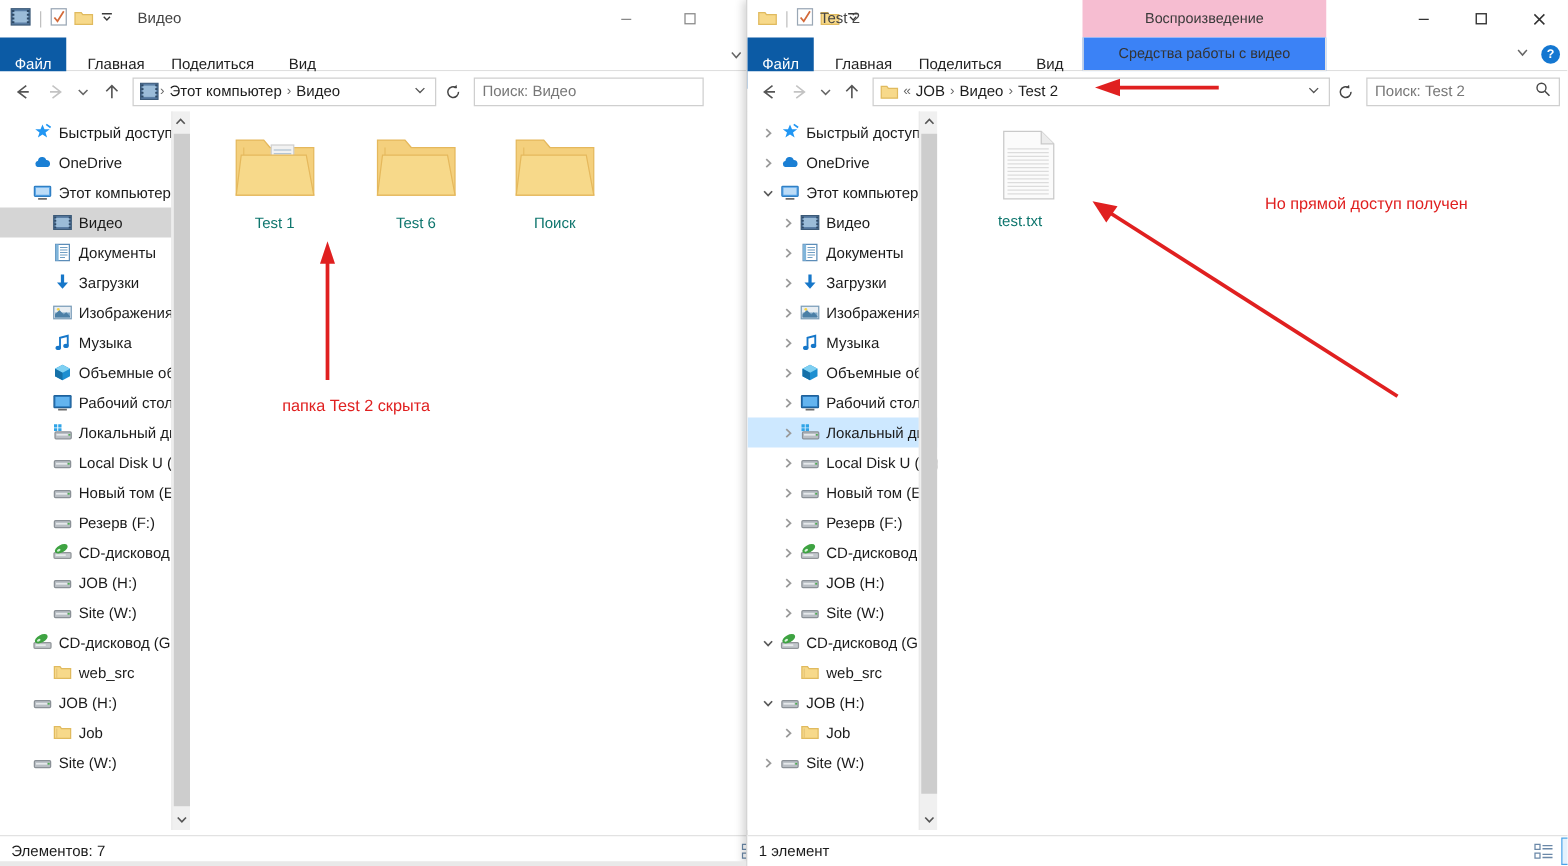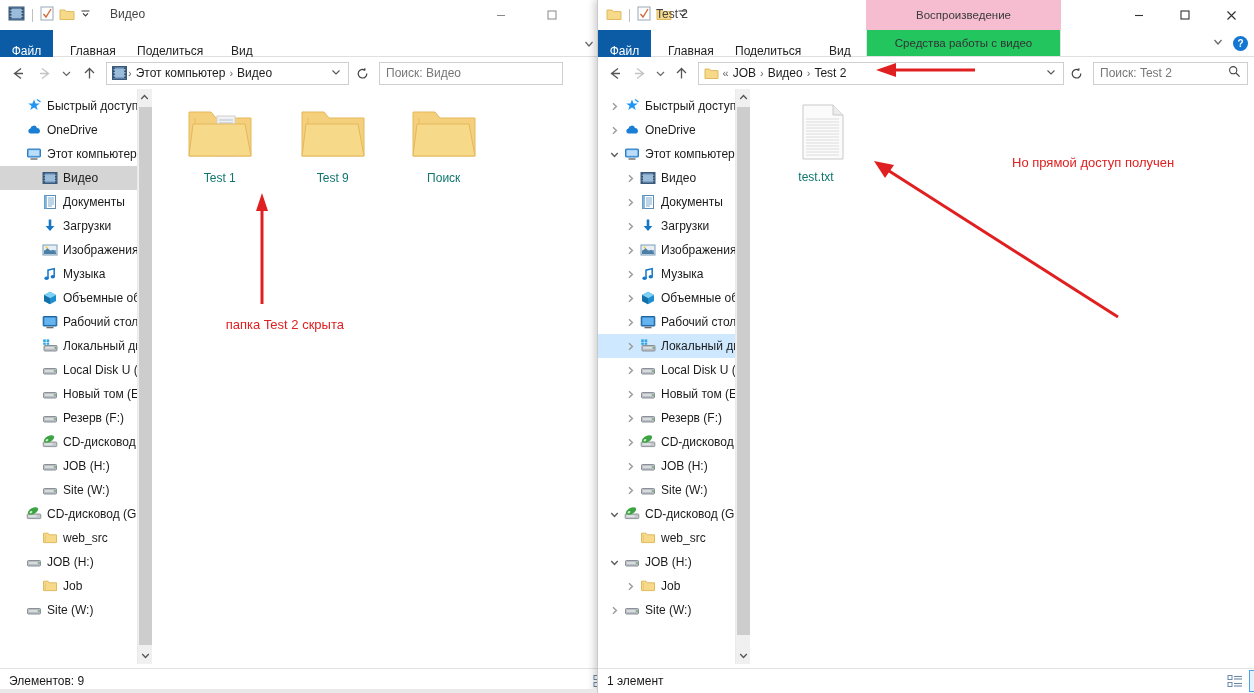--- a/index.html
+++ b/index.html
@@ -39,21 +39,21 @@
   
   .ctx-tab { position: absolute; top: 0; height: 30px; background: #f6bdd1;
              display: flex; align-items: center; justify-content: center;
              color: #3a3a3a; font-size: 11.5px; }
   .ctx-tools { position: absolute; height: 27px; display: flex;
                align-items: center; justify-content: center;
                font-size: 11.5px; color: #333;
                border-left: 1px solid #e3e3e3;
                border-right: 1px solid #e3e3e3;
                border-bottom: 1px solid #e3e3e3;
-               background: #22c55e; }
+               background: #3b82f6; }
 
   
   .ribbon { position: relative; height: 27px; background: #fff;
             border-bottom: 1px solid #dfdfdf; }
   .tab { position: absolute; top: 0; height: 41px; display: flex;
          align-items: center; justify-content: center;
          font-size: 12px; color: #222; padding: 0 10px; }
   .tab-file { background: #0c5ba5; color: #fff; }
   .ribbon-right { position: absolute; right: 6px; top: 0; height: 27px;
                   display: flex; align-items: center; gap: 9px; }
@@ -563,21 +563,21 @@
         </div>
 
         <div class="file-item" style="left:133px; top:15px;">
           <div>
             <svg width="70" height="60" viewBox="0 0 70 60">
               <path d="M4 8 L26 8 L31 14 L66 14 L66 52 L4 52 Z" fill="#f4d07d" stroke="#e5b85c" stroke-width="1"></path>
               <path d="M10 14 L10 52" stroke="#e7bd63" stroke-width="1"></path>
               <path d="M8 20 L60 20 L66 52 L4 52 Z" fill="#f7d98a" stroke="#e5b85c" stroke-width="1"></path>
             </svg>
           </div>
-          <div class="file-name">Test 9</div>
+          <div class="file-name">Test 6</div>
         </div>
 
         <div class="file-item" style="left:244px; top:15px;">
           <div>
             <svg width="70" height="60" viewBox="0 0 70 60">
               <path d="M4 8 L26 8 L31 14 L66 14 L66 52 L4 52 Z" fill="#f4d07d" stroke="#e5b85c" stroke-width="1"></path>
               <path d="M10 14 L10 52" stroke="#e7bd63" stroke-width="1"></path>
               <path d="M8 20 L60 20 L66 52 L4 52 Z" fill="#f7d98a" stroke="#e5b85c" stroke-width="1"></path>
             </svg>
           </div>
@@ -586,21 +586,21 @@
 
         <svg class="anno-svg" width="468" height="575">
           <line x1="110" y1="115" x2="110" y2="215" stroke="#e02020" stroke-width="3"></line>
           <path d="M110 104 L104 122 L116 122 Z" fill="#e02020"></path>
         </svg>
         <div class="anno" style="left:74px; top:228px;">папка Test 2 скрыта</div>
       </div>
     </div>
 
     <div class="statusbar" style="width:620px;">
-      <span class="status-text">Элементов: 9</span>
+      <span class="status-text">Элементов: 7</span>
       <div class="view-btns">
         <div class="view-btn">
           <svg width="17" height="15" viewBox="0 0 17 15">
             <rect x="1" y="1.5" width="4" height="4" fill="none" stroke="#6a88a8"></rect>
             <rect x="1" y="8.5" width="4" height="4" fill="none" stroke="#6a88a8"></rect>
             <g stroke="#6a88a8" stroke-width="1.1">
               <path d="M7 2.5 H15"></path>
                 <path d="M7 5 H15"></path>
                 <path d="M7 9.5 H15"></path>
                 <path d="M7 12 H15"></path>

